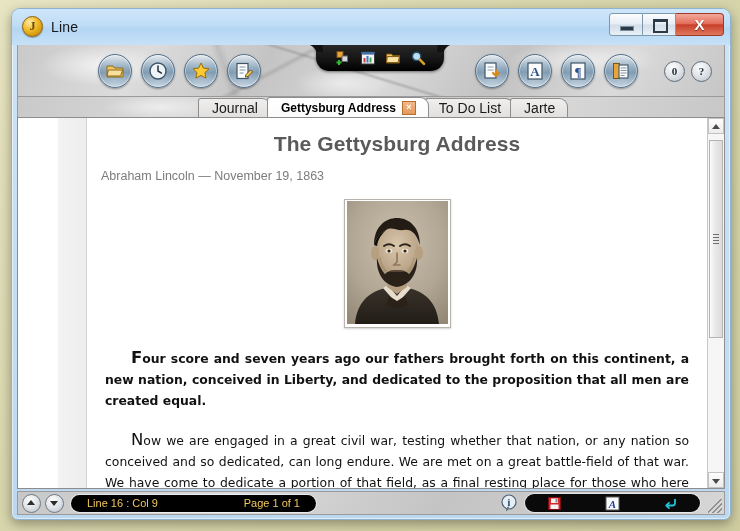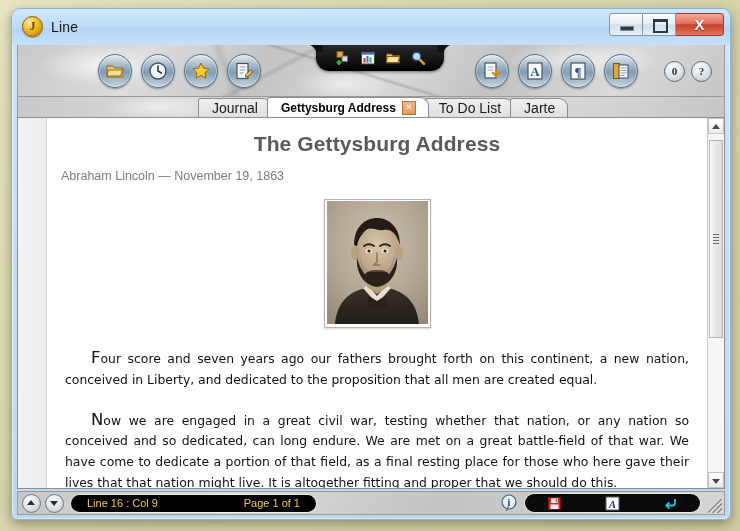--- a/index.html
+++ b/index.html
@@ -241,20 +241,21 @@
   
   #editor-wrap {
     position: relative;
     margin: 0 5px;
     height: 372px;
     background: #fff;
     border: 1px solid #8d8d8d;
     box-sizing: border-box;
     display: flex;
     overflow: hidden;
+    padding-left: 40px;
   }
   #gutter {
     width: 28px;
     background: linear-gradient(90deg, #f3f3f3 0%, #ededed 100%);
     border-right: 1px solid #d2d2d2;
     flex: 0 0 28px;
   }
   #page {
     flex: 1 1 auto;
     background: #fff;
@@ -287,21 +288,21 @@
   }
   .para {
     font-family: "DejaVu Sans", sans-serif;
     font-size: 12.4px;
     line-height: 1.68;
     color: #111;
     text-align: justify;
     margin: 0;
     padding: 0 4px;
   }
-  #p1 { margin-top: 21px; }
+  #p1 { margin-top: 21px; font-weight: bold; }
   #p2 { margin-top: 20px; }
   .para .cap {
     font-size: 16.5px;
     line-height: 0;
   }
   .indent { display: inline-block; width: 26px; }
 
   
   #vscroll {
     width: 16px;

